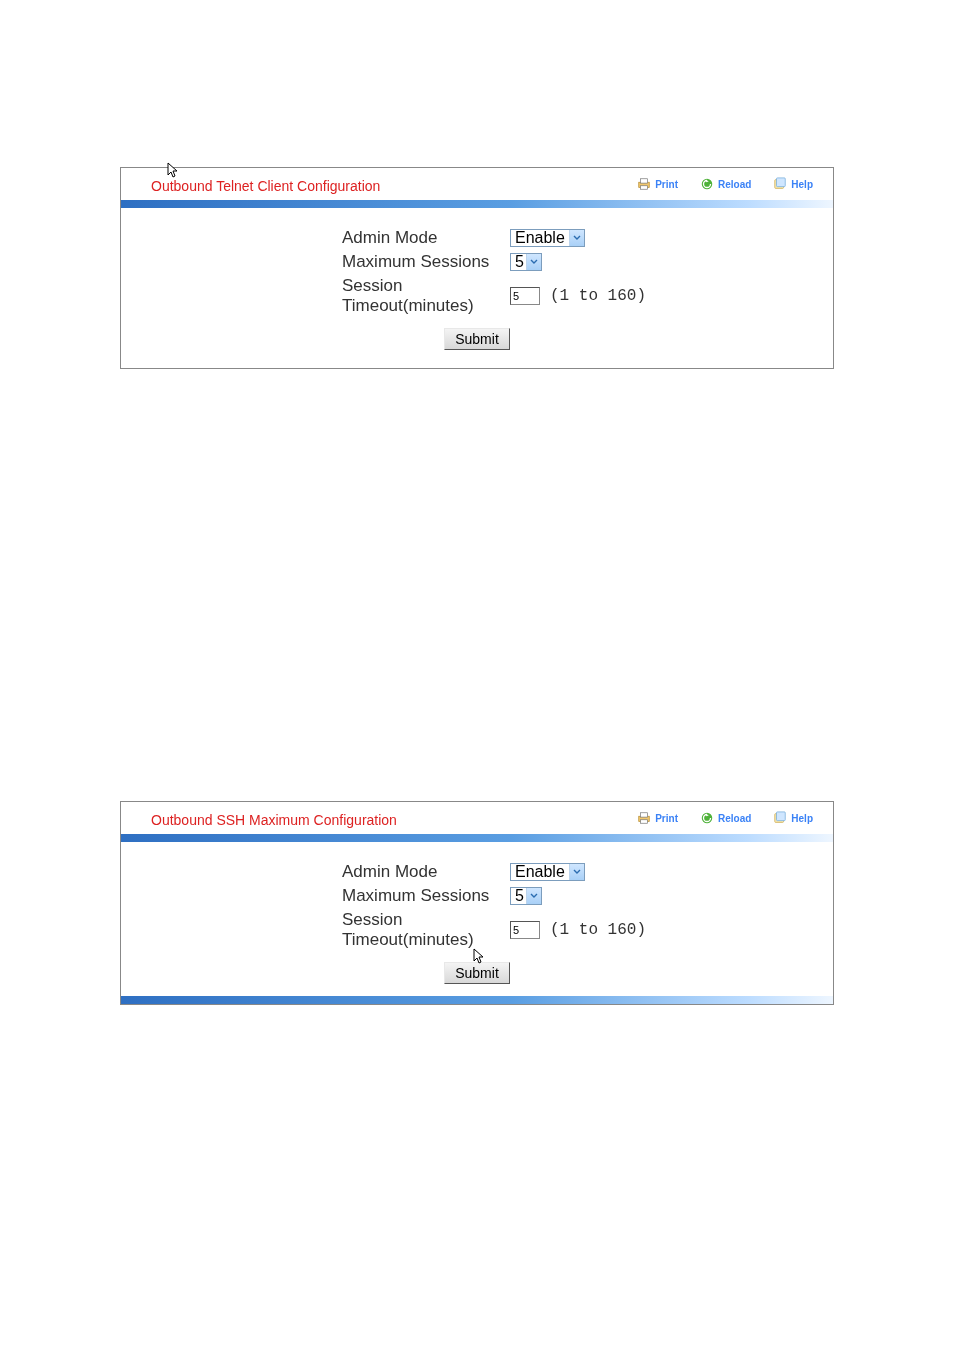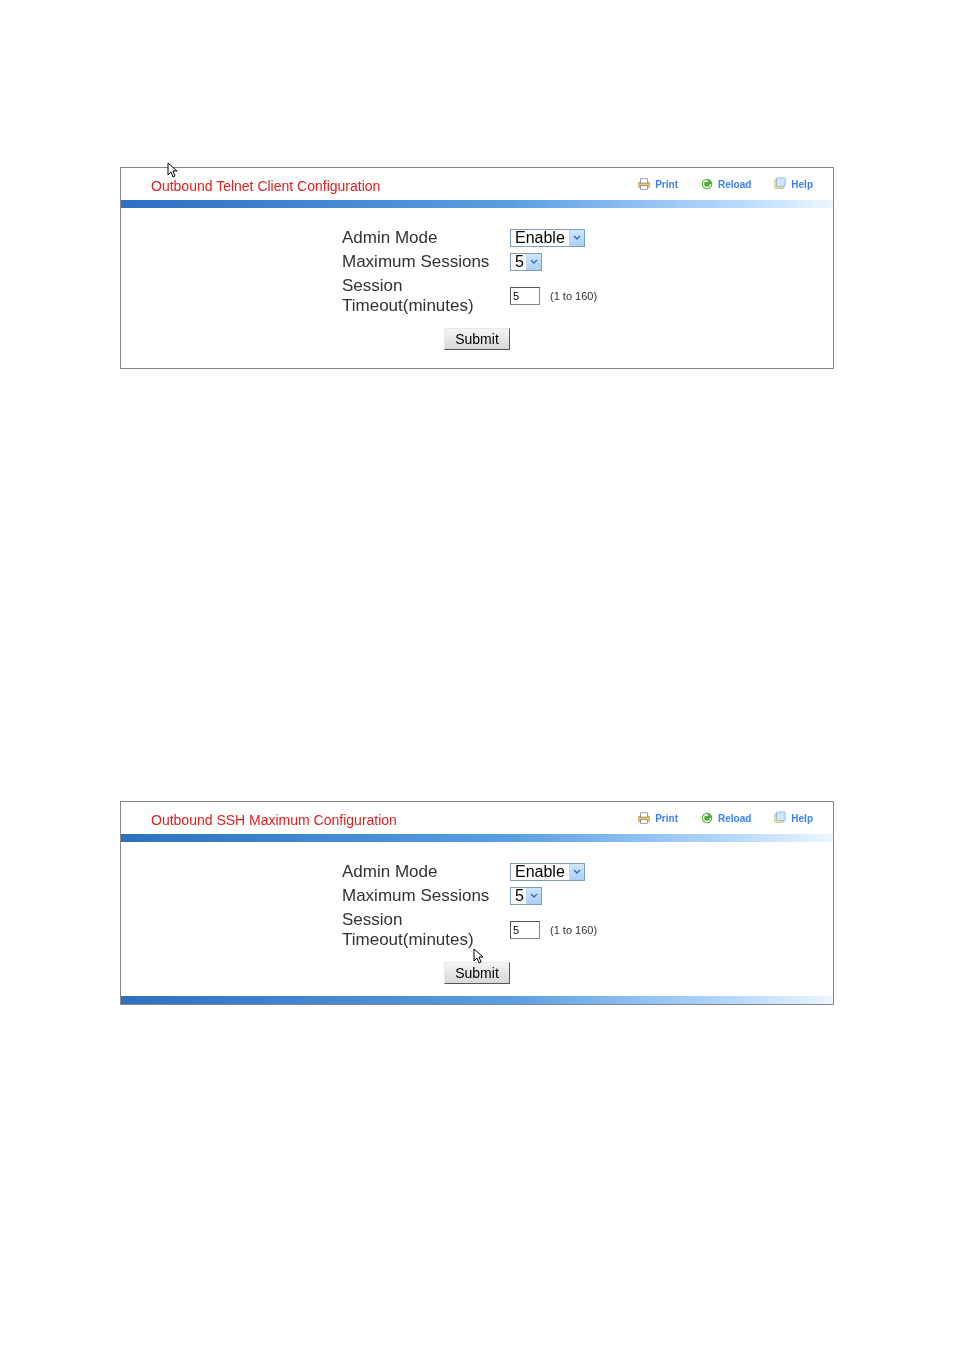--- a/index.html
+++ b/index.html
@@ -91,22 +91,23 @@
       width: 30px;
       height: 18px;
       border: 1px solid #888;
       border-top-color: #555;
       border-left-color: #555;
       font-size: 11px;
       padding: 0 2px;
       font-family: Verdana, Arial, sans-serif;
     }
     .hint {
-      font-size: 11px;
+      font-size: 16px;
       color: #333;
+      font-family: Liberation Mono, monospace;
     }
     .button-row {
       text-align: center;
       padding: 10px 0 8px 0;
     }
     .btn-submit {
       border: 1px solid #888;
       border-top-color: #e8e8e8;
       border-left-color: #e8e8e8;
       border-right-color: #555;

